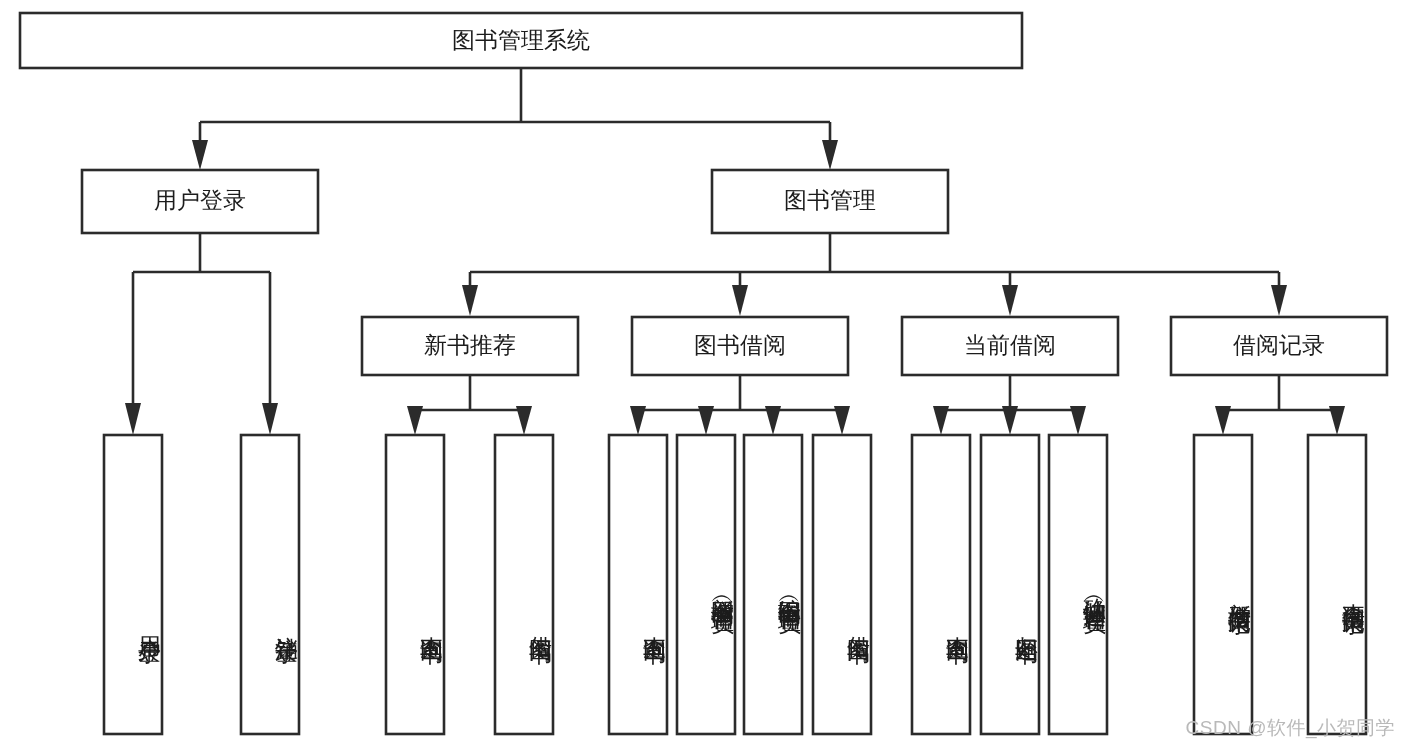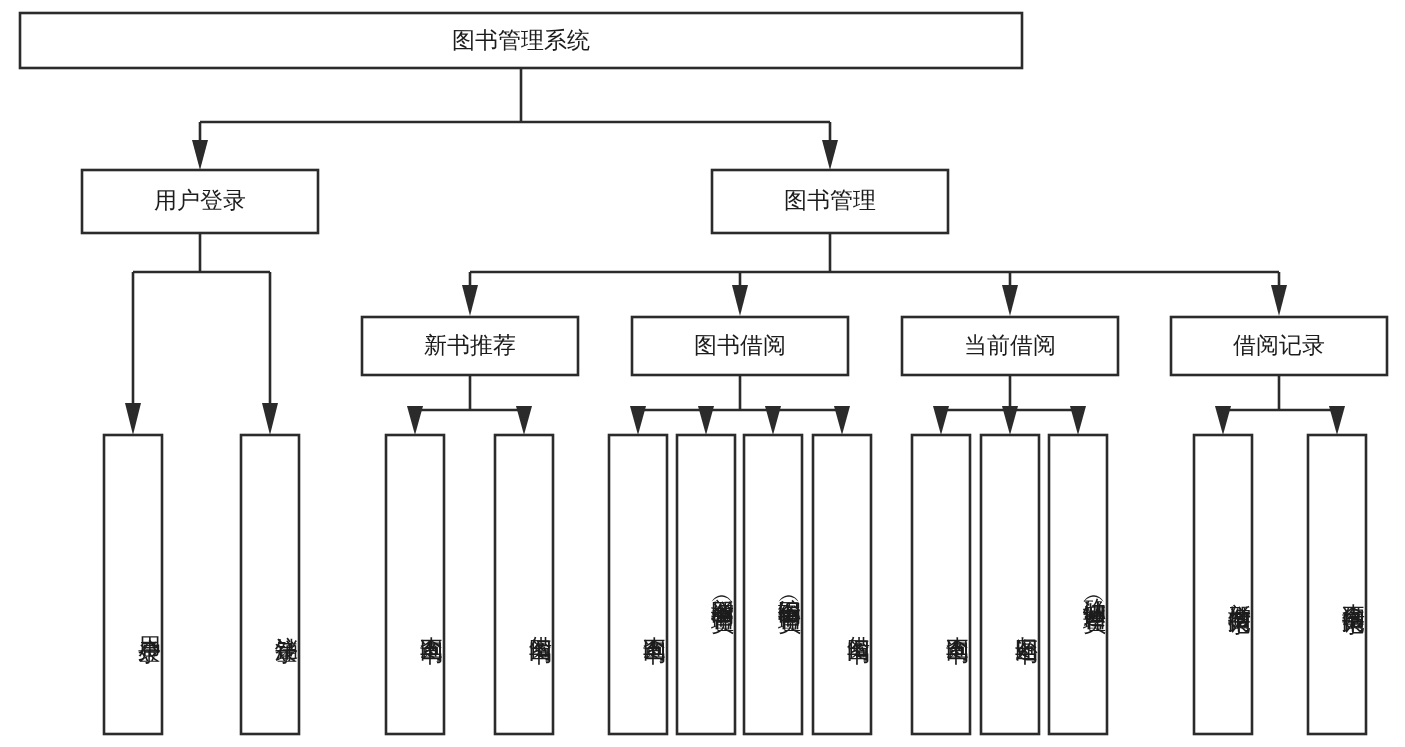--- a/index.html
+++ b/index.html
@@ -209,13 +209,14 @@
   <div class="leaf-label" style="left:744px; top:443px; width:58px; height:291px;">编辑图书（管理员）</div>
   <div class="leaf-label" style="left:813px; top:510px; width:58px; height:224px;">借阅图书</div>
 
   <div class="leaf-label" style="left:912px; top:510px; width:58px; height:224px;">查询图书</div>
   <div class="leaf-label" style="left:981px; top:510px; width:58px; height:224px;">归还图书</div>
   <div class="leaf-label" style="left:1049px; top:443px; width:58px; height:291px;">确认归还（管理员）</div>
 
   <div class="leaf-label" style="left:1194px; top:448px; width:58px; height:286px;">新增借阅记录</div>
   <div class="leaf-label" style="left:1308px; top:448px; width:58px; height:286px;">查询借阅记录</div>
 
+  <div class="watermark">CSDN @软件_小贺同学</div>
 </div>
 
 </body></html>

